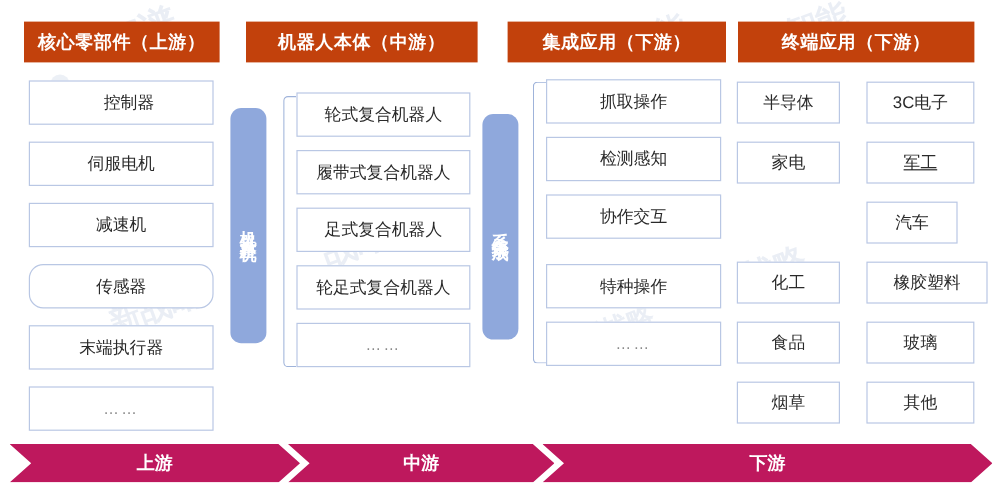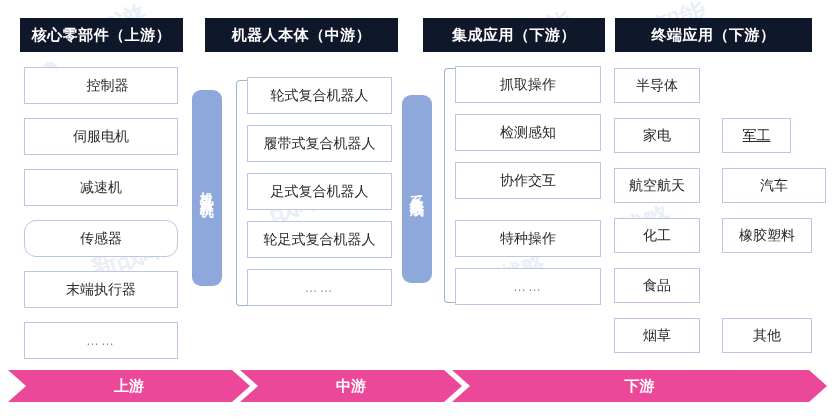--- a/index.html
+++ b/index.html
@@ -27,21 +27,21 @@
     border-radius:50%;
     background:rgba(150,170,205,0.18);
     pointer-events:none;
   }
 
   
   .hdr{
     position:absolute;
     height:34px;
     border-radius:0;
-    background:#0f172a;
+    background:#c2410c;
     color:#ffffff;
     font-size:15px;
     font-weight:700;
     display:flex;
     align-items:center;
     justify-content:center;
     letter-spacing:.5px;
     box-sizing:border-box;
   }
 
@@ -89,21 +89,21 @@
     border-right:none;
     border-radius:4px 0 0 4px;
     pointer-events:none;
   }
 
   
   .flow{position:absolute;left:0;top:370px;width:835px;height:32px;}
   .chev{
     position:absolute;
     top:0;height:32px;
-    background:#ec4899;
+    background:#be185d;
     color:#ffffff;
     font-size:15px;
     font-weight:700;
     display:flex;
     align-items:center;
     justify-content:center;
     box-sizing:border-box;
   }
   .chev-mid{
     clip-path:polygon(0 0, calc(100% - 18px) 0, 100% 50%, calc(100% - 18px) 100%, 0 100%, 18px 50%);
@@ -156,28 +156,29 @@
   <div class="bracket" style="left:444px;top:68px;width:11px;height:235px;"></div>
 
   <div class="box" style="left:455px;top:66px;width:146px;height:37px;">抓取操作</div>
   <div class="box" style="left:455px;top:114px;width:146px;height:37px;">检测感知</div>
   <div class="box" style="left:455px;top:162px;width:146px;height:37px;">协作交互</div>
   <div class="box" style="left:455px;top:220px;width:146px;height:37px;">特种操作</div>
   <div class="box dots" style="left:455px;top:268px;width:146px;height:37px;">……</div>
 
   <div class="box" style="left:614px;top:68px;width:86px;height:35px;">半导体</div>
   <div class="box" style="left:614px;top:118px;width:86px;height:35px;">家电</div>
-  <div class="box" style="left:614px;top:168px;width:86px;height:35px;">航空航天</div>
   <div class="box" style="left:614px;top:218px;width:86px;height:35px;">化工</div>
   <div class="box" style="left:614px;top:268px;width:86px;height:35px;">食品</div>
   <div class="box" style="left:614px;top:318px;width:86px;height:35px;">烟草</div>
 
-  <div class="box" style="left:722px;top:118px;width:69px;height:35px;text-decoration:underline;">军工</div>
-  <div class="box" style="left:722px;top:168px;width:104px;height:35px;">汽车</div>
-  <div class="box" style="left:722px;top:218px;width:90px;height:35px;">橡胶塑料</div>
+  <div class="box" style="left:722px;top:68px;width:90px;height:35px;">3C电子</div>
+  <div class="box" style="left:722px;top:118px;width:90px;height:35px;text-decoration:underline;">军工</div>
+  <div class="box" style="left:722px;top:168px;width:76px;height:35px;">汽车</div>
+  <div class="box" style="left:722px;top:218px;width:101px;height:35px;">橡胶塑料</div>
+  <div class="box" style="left:722px;top:268px;width:90px;height:35px;">玻璃</div>
   <div class="box" style="left:722px;top:318px;width:90px;height:35px;">其他</div>
 
   <div class="flow">
     <div class="chev chev-first" style="left:8px;width:242px;">上游</div>
     <div class="chev chev-mid" style="left:452px;width:375px;">下游</div>
     <div class="chev chev-mid" style="left:240px;width:222px;">中游</div>
   </div>
 
 </div>
 

